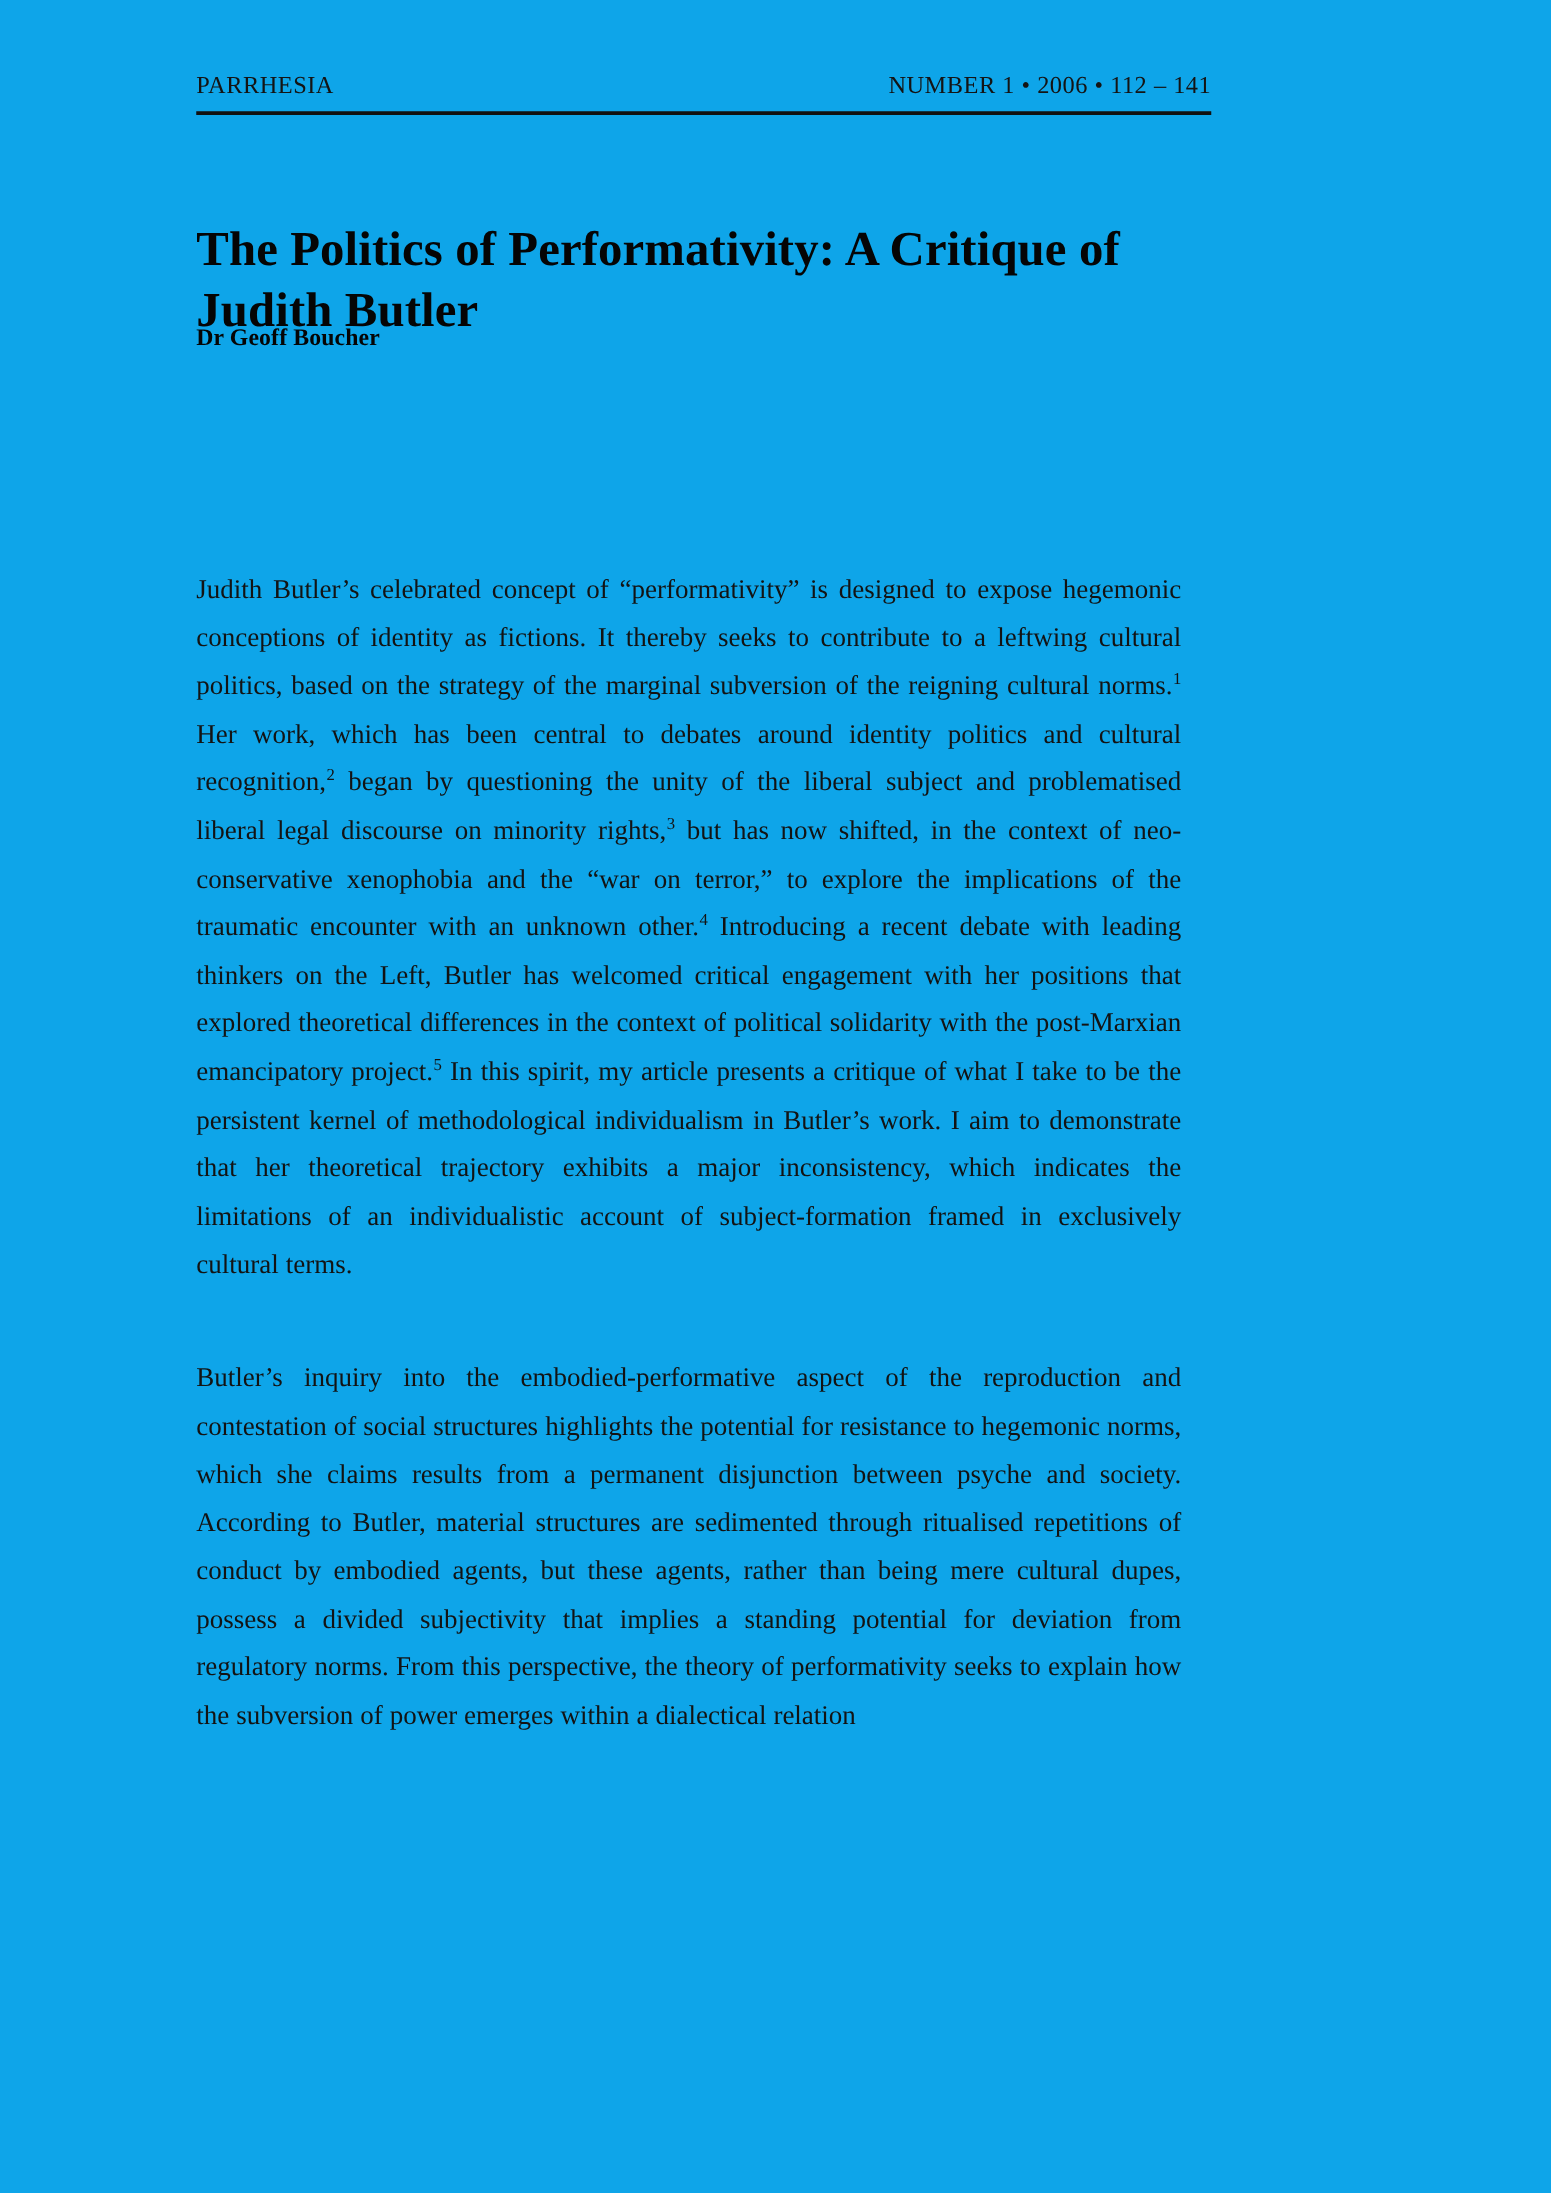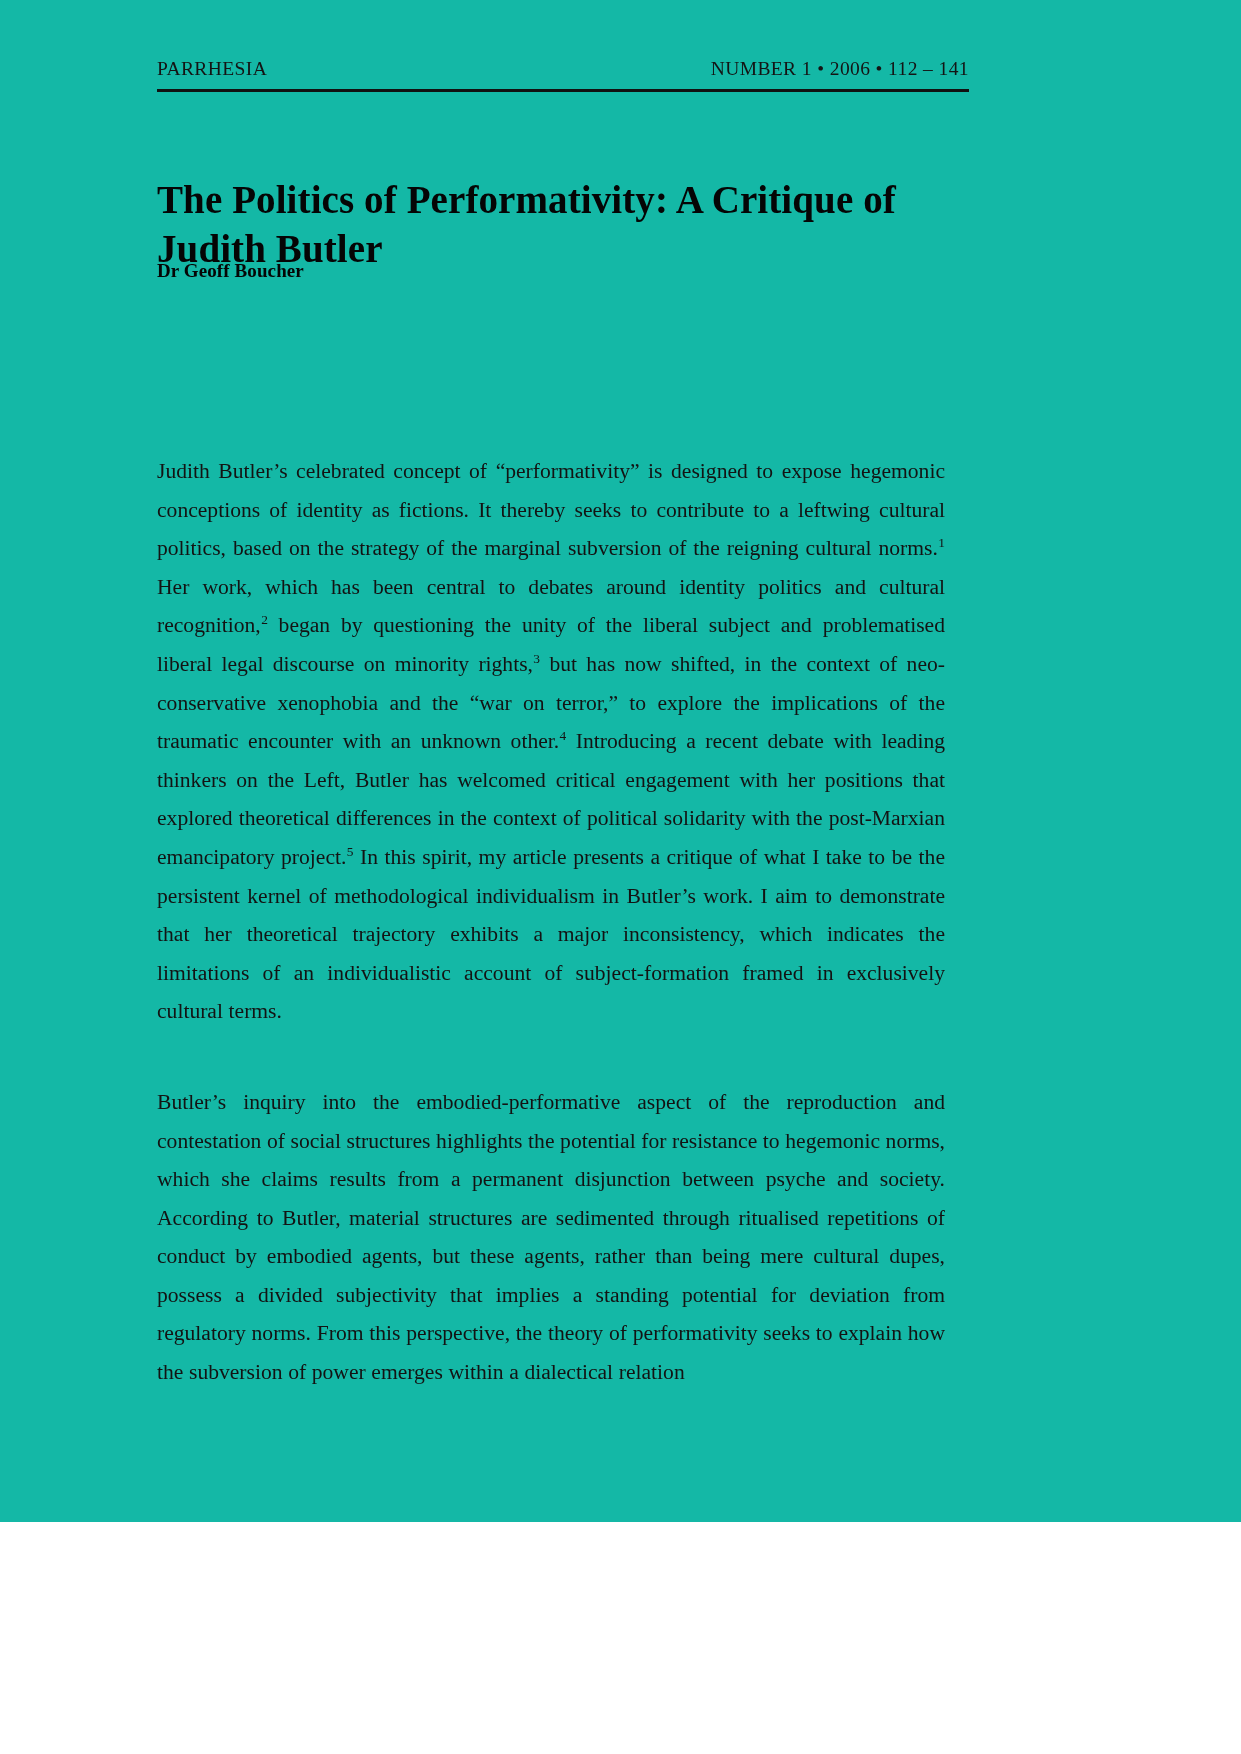--- a/index.html
+++ b/index.html
@@ -13,22 +13,22 @@
     font-family: "Liberation Serif", "DejaVu Serif", serif;
     color: #000000;
     position: relative;
     overflow: hidden;
   }
   .page {
     position: absolute;
     left: 0;
     top: 0;
     width: 1241px;
-    height: 1522px;
-    background: #14b8a6;
+    height: 1754px;
+    background: #0ea5e9;
   }
 
   
   .running-head {
     position: absolute;
     left: 157px;
     top: 58px;
     width: 812px;
     display: flex;
     justify-content: space-between;

